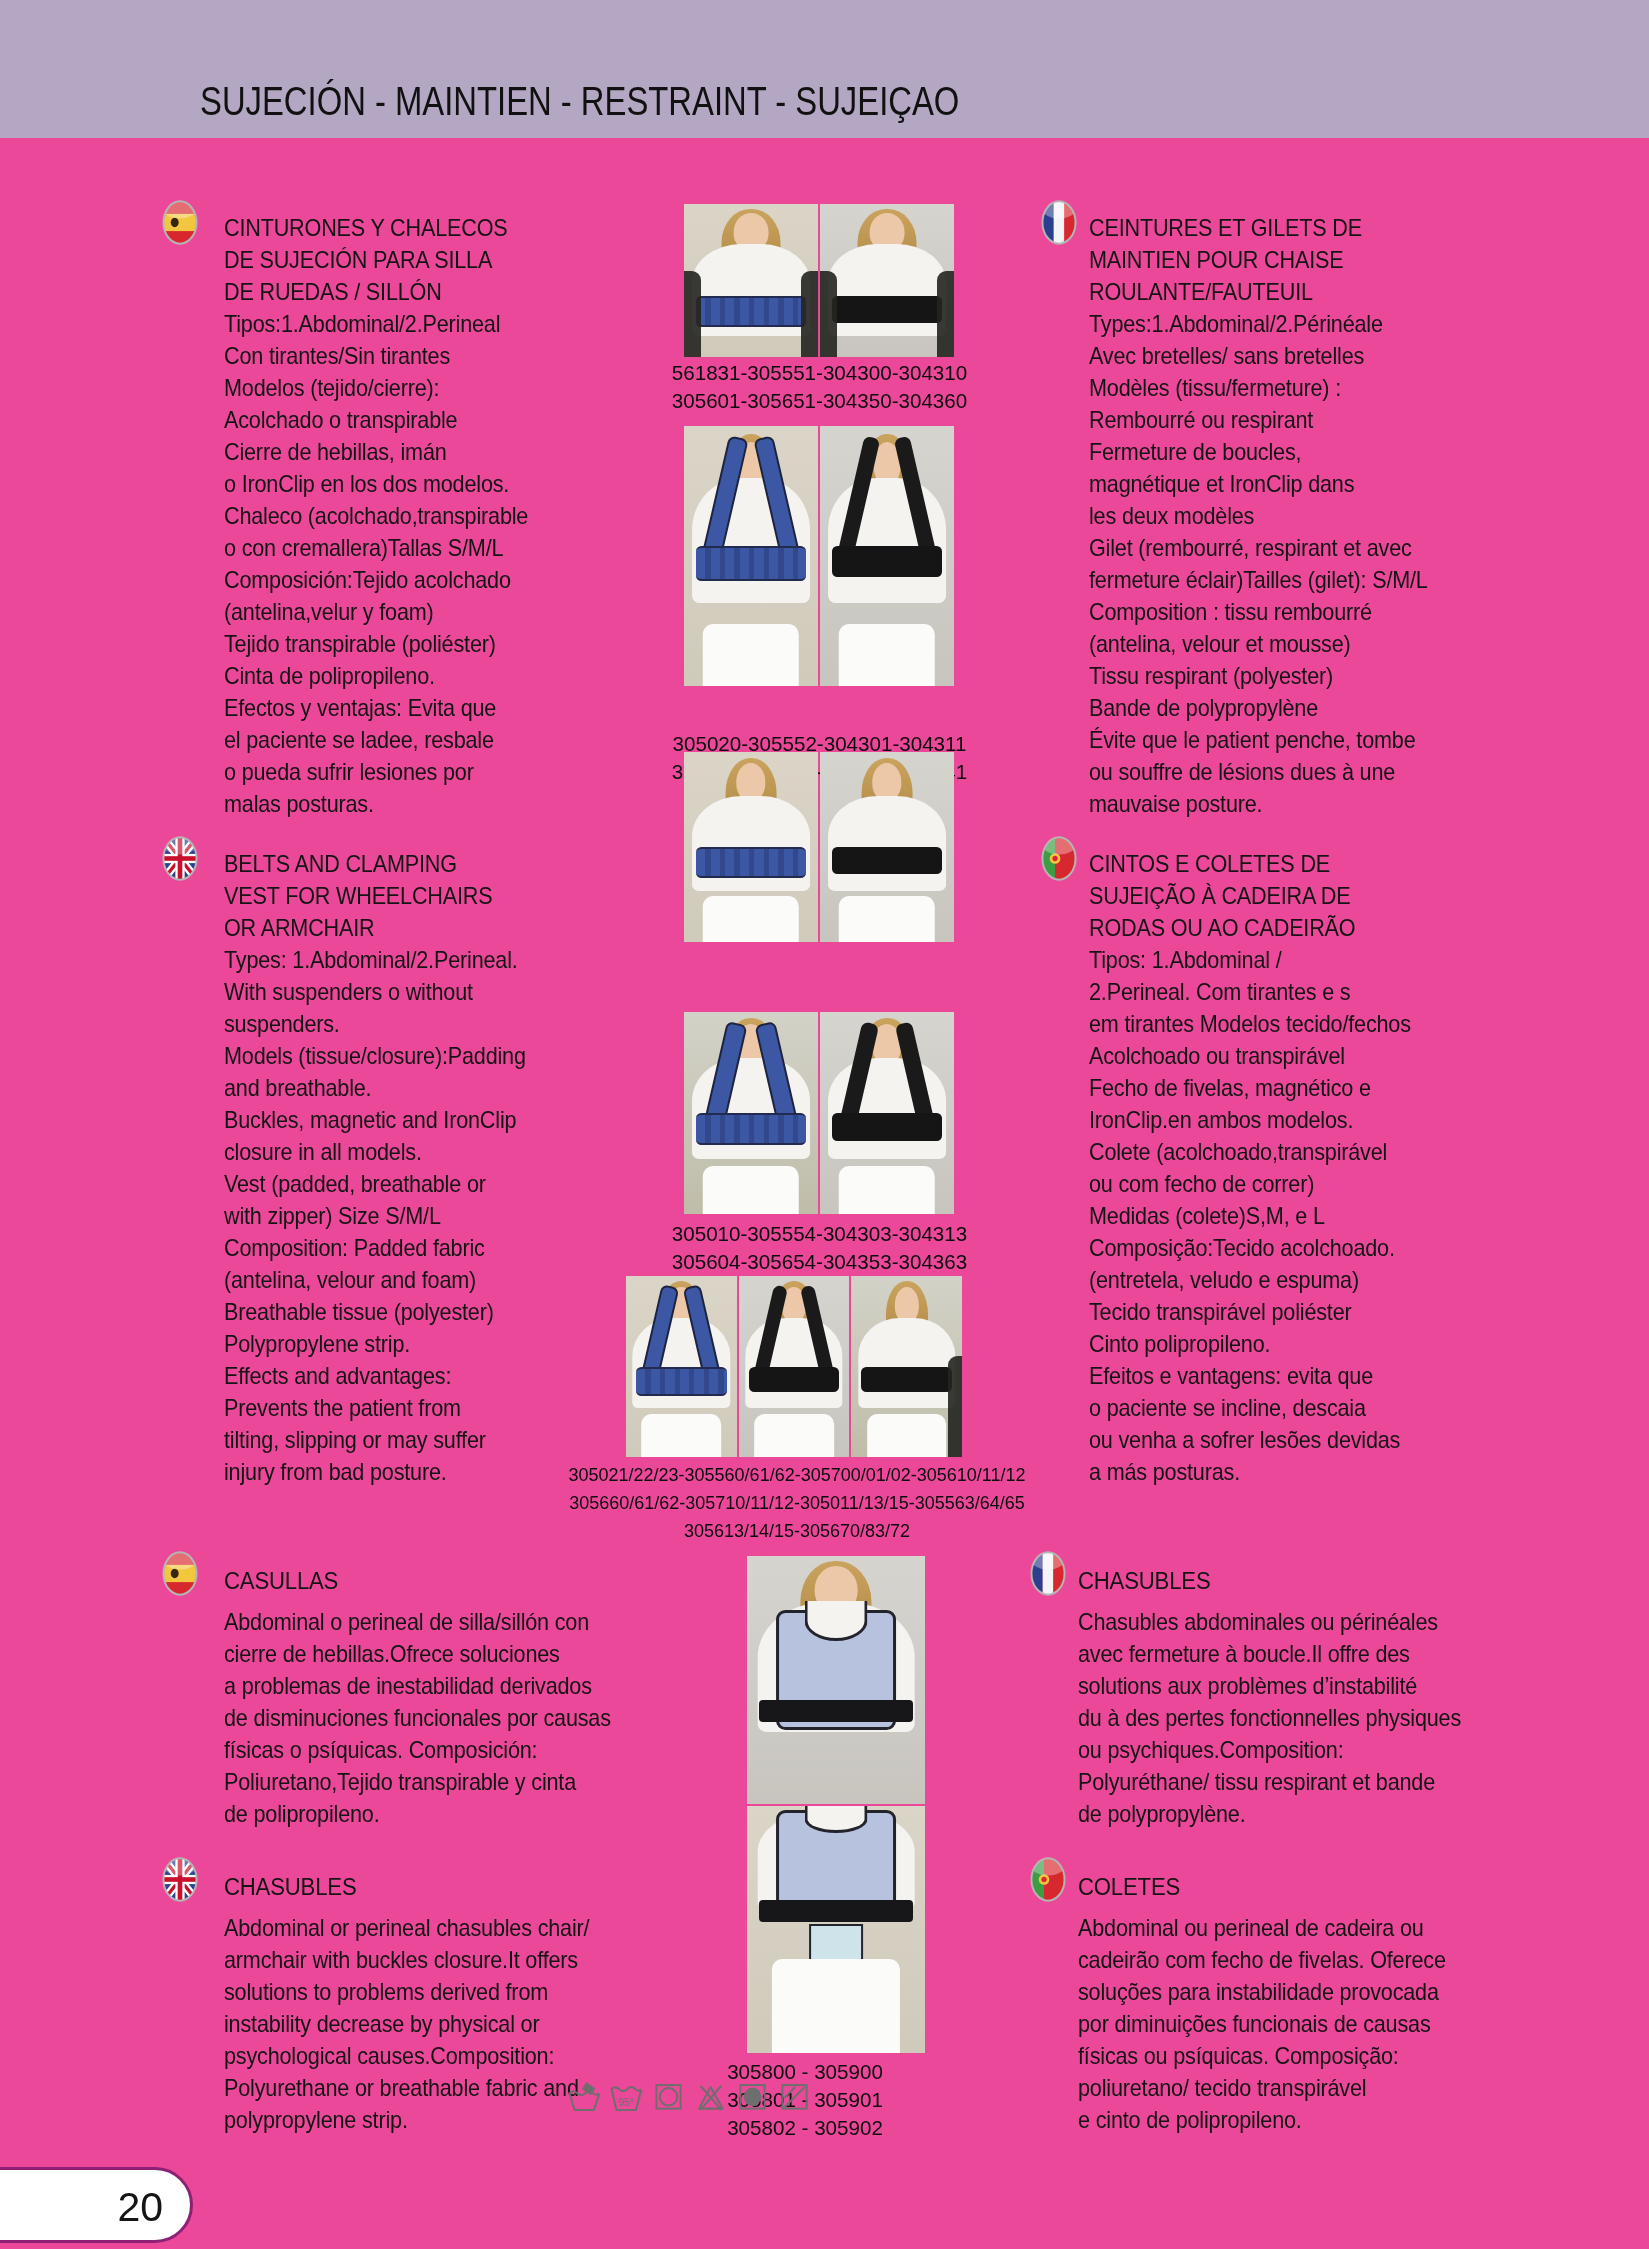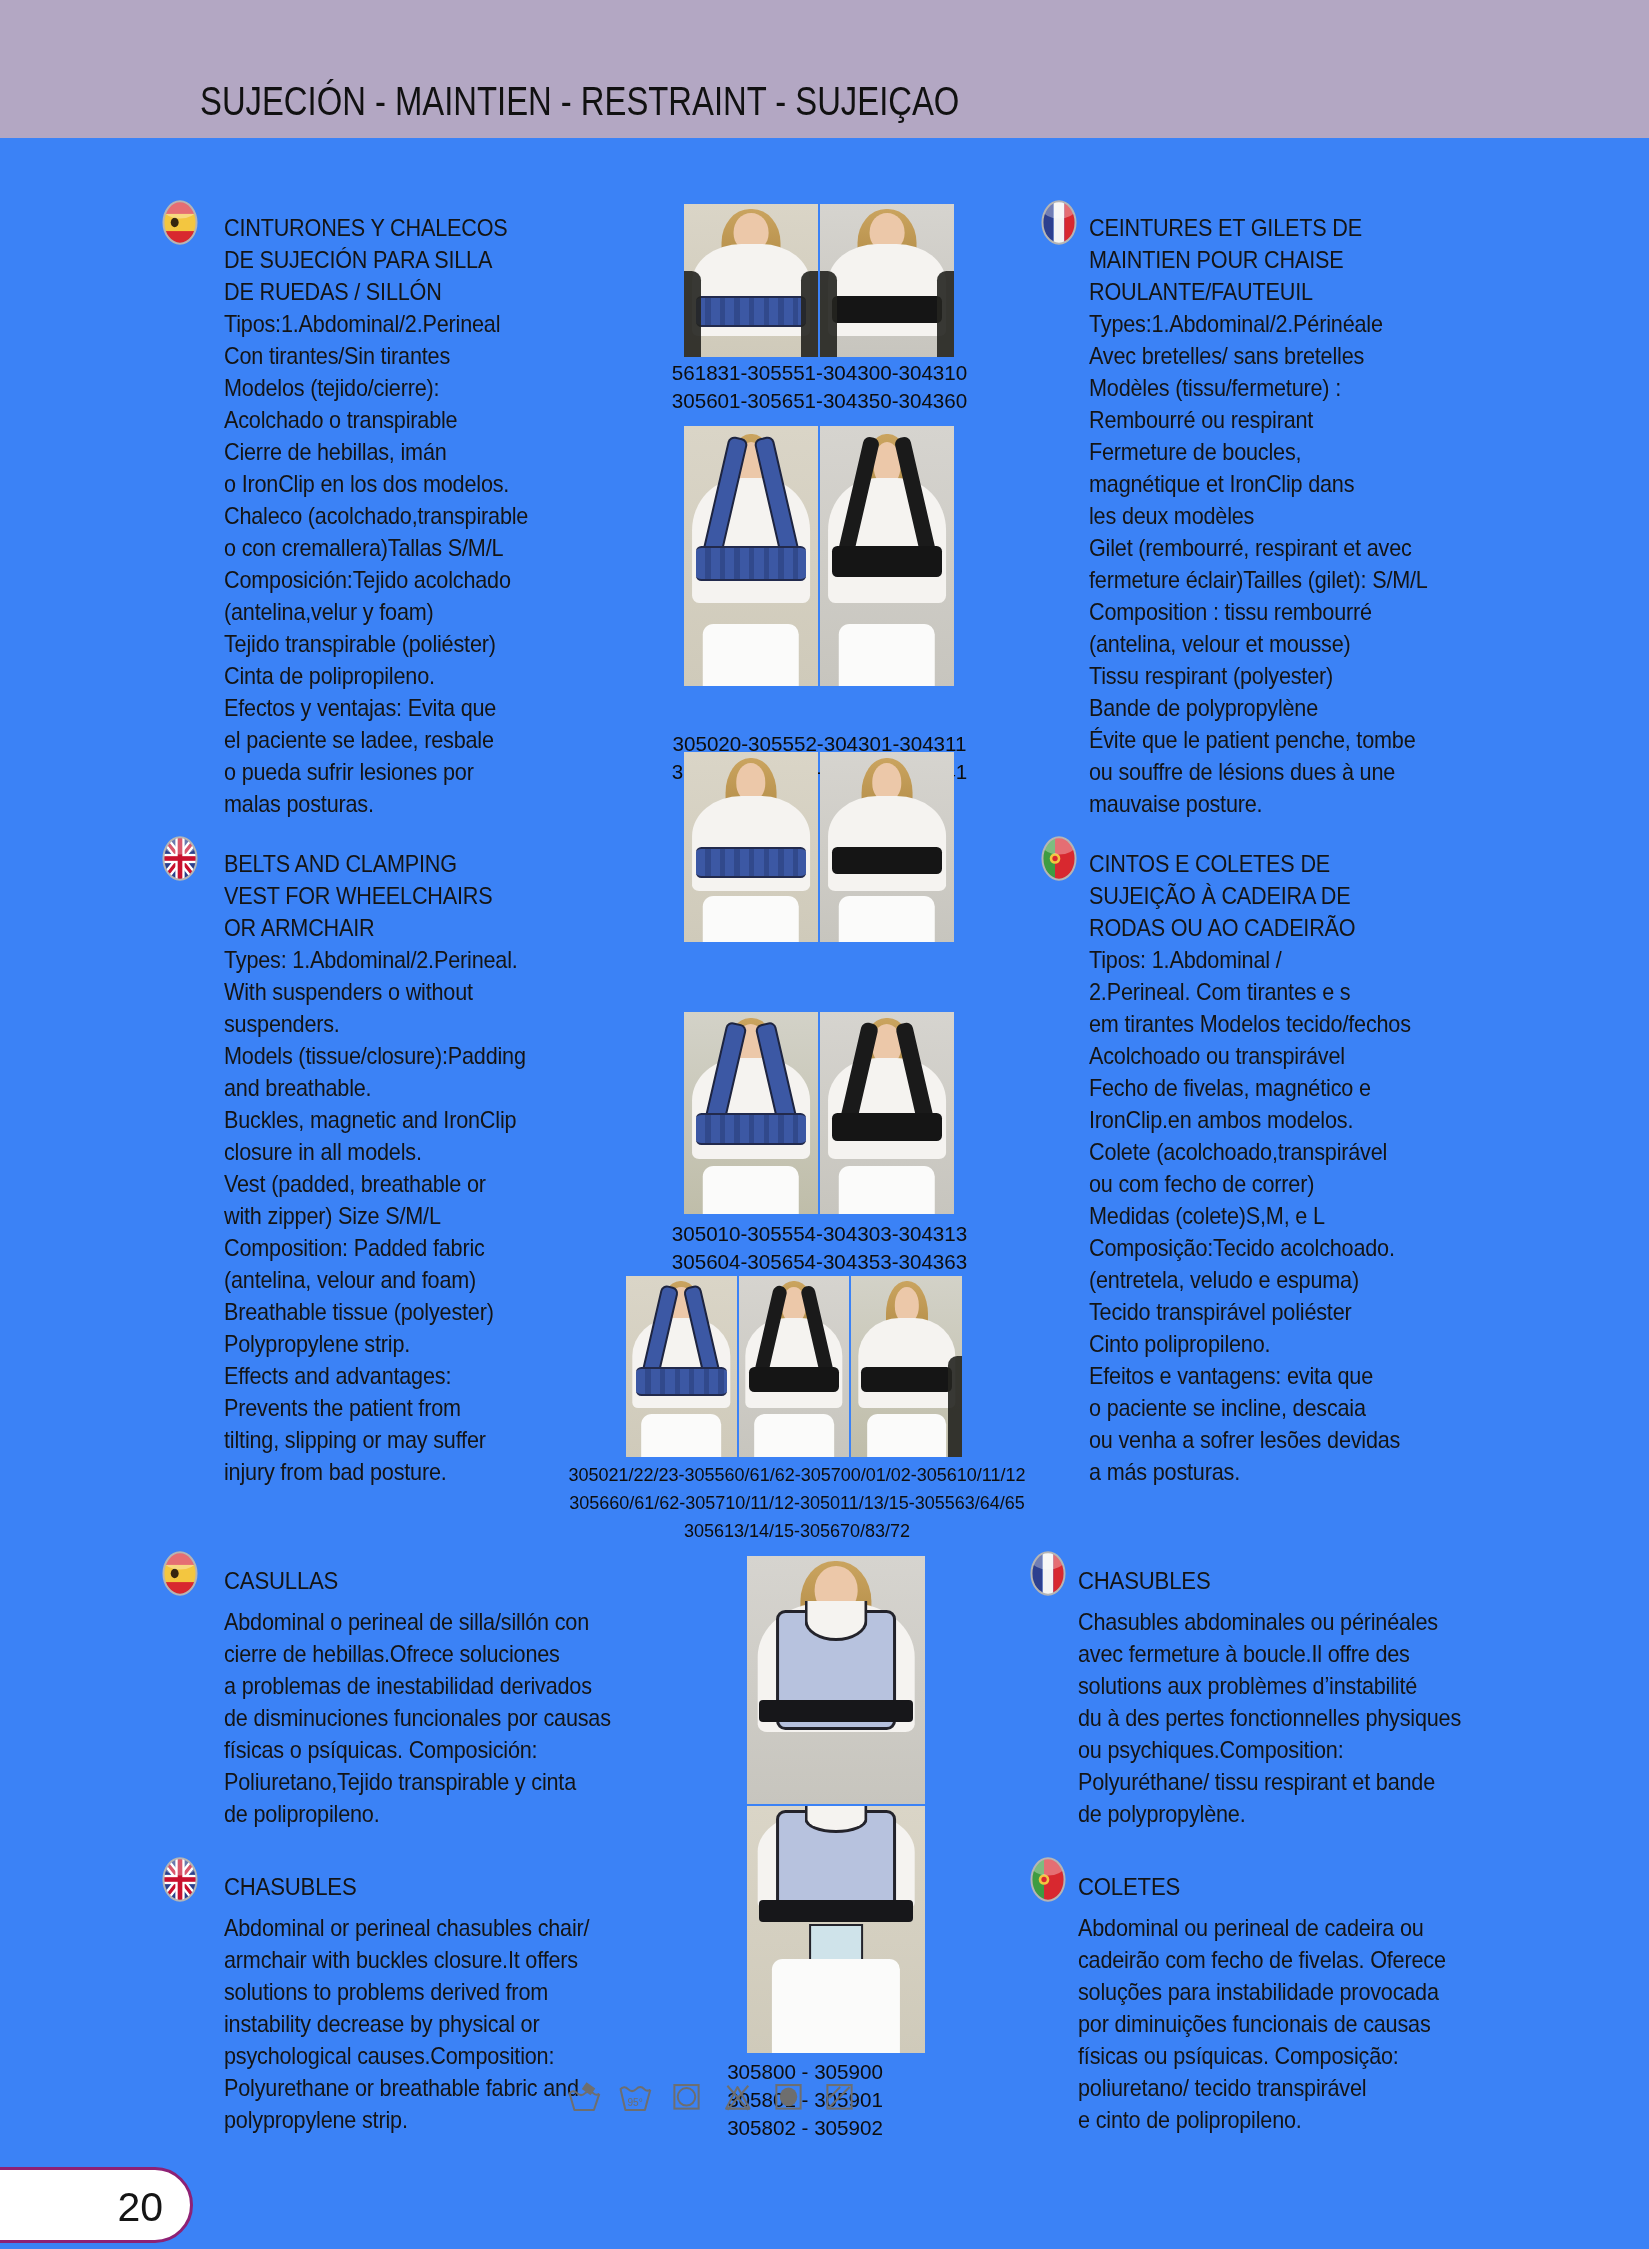--- a/index.html
+++ b/index.html
@@ -1,16 +1,16 @@
 <!DOCTYPE html>
 <html style="--header_bg: #b3a7c3; --accent_border: #8e2175; --icon_gray: #6e6e6e; --belt_blue: #3c58a4; --chasuble_blue: #b7c2de;font-size:10.6px"><head>
 <meta charset="utf-8">
 <style>
   html,body{margin:0;padding:0;background:#ffffff;}
-  .page{position:relative;width:1650px;height:2250px;background:#3b82f6;
+  .page{position:relative;width:1650px;height:2250px;background:#ec4899;
         font-family:"Liberation Sans",sans-serif;color:#161616;overflow:hidden;}
 
   
   .band{position:absolute;left:0;top:0;width:100%;height:138px;background:var(--header_bg,#b3a7c3);}
   .band h1{position:absolute;left:200px;top:79px;margin:0;font-size:40px;font-weight:400;
            letter-spacing:0;color:#111;transform:scaleX(.82);transform-origin:left center;white-space:nowrap;}
 
   
   .tb{position:absolute;font-size:24px;line-height:32px;letter-spacing:-0.2px;color:#141414;
       transform:scaleX(.9);transform-origin:left top;}
@@ -70,21 +70,21 @@
   .neck{position:absolute;left:50%;top:18%;width:32%;height:15%;transform:translateX(-50%);
        background:#f5f3f0;border:3.3px solid #23232b;border-top:none;border-radius:0 0 50% 50%;}
   .waistband{position:absolute;left:7%;width:86%;top:58%;height:9%;background:#17171a;border-radius:4px;}
   .crotch{position:absolute;left:50%;top:68%;width:28%;height:24%;transform:translateX(-50%);
        background:#cfe3ea;border:2.7px solid #23232b;border-radius:0 0 40% 40%;}
   .chas .hair{width:40%;height:34%;top:2%;}
   .chas .head{width:24%;height:19%;top:4%;}
   .chas .shirt{top:19%;height:52%;}
 
   
-  .care{position:absolute;display:flex;gap:16px;}
+  .care{position:absolute;display:flex;gap:7px;}
   .care svg{display:block;}
 
   
   .pagenum{position:absolute;left:-33px;top:2167px;width:226px;height:76px;background:#fff;
        border:3.3px solid var(--accent_border,#8e2175);border-radius:0 39px 39px 0;
        text-align:right;font-size:41px;line-height:75px;color:#151515;padding-right:27px;box-sizing:border-box;}
 </style>
 </head>
 <body>
 

